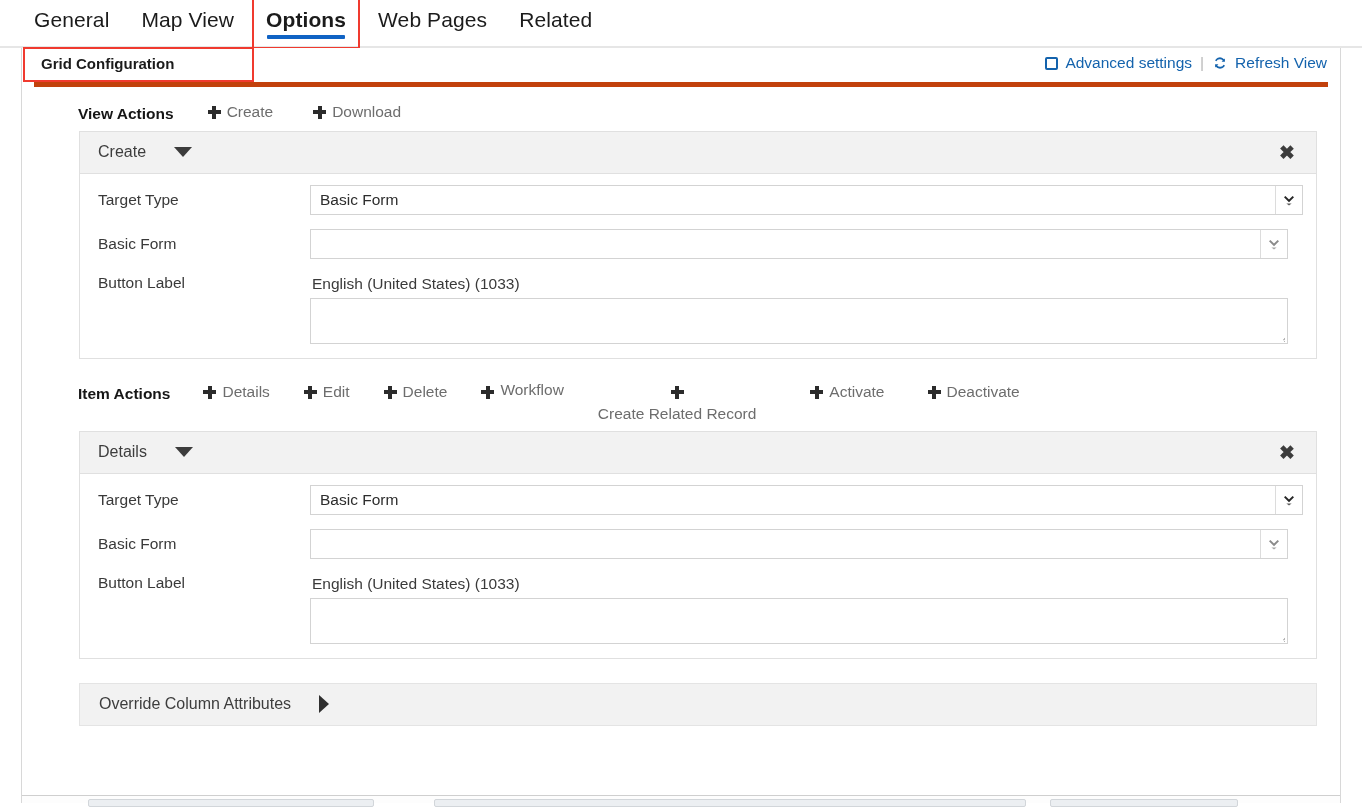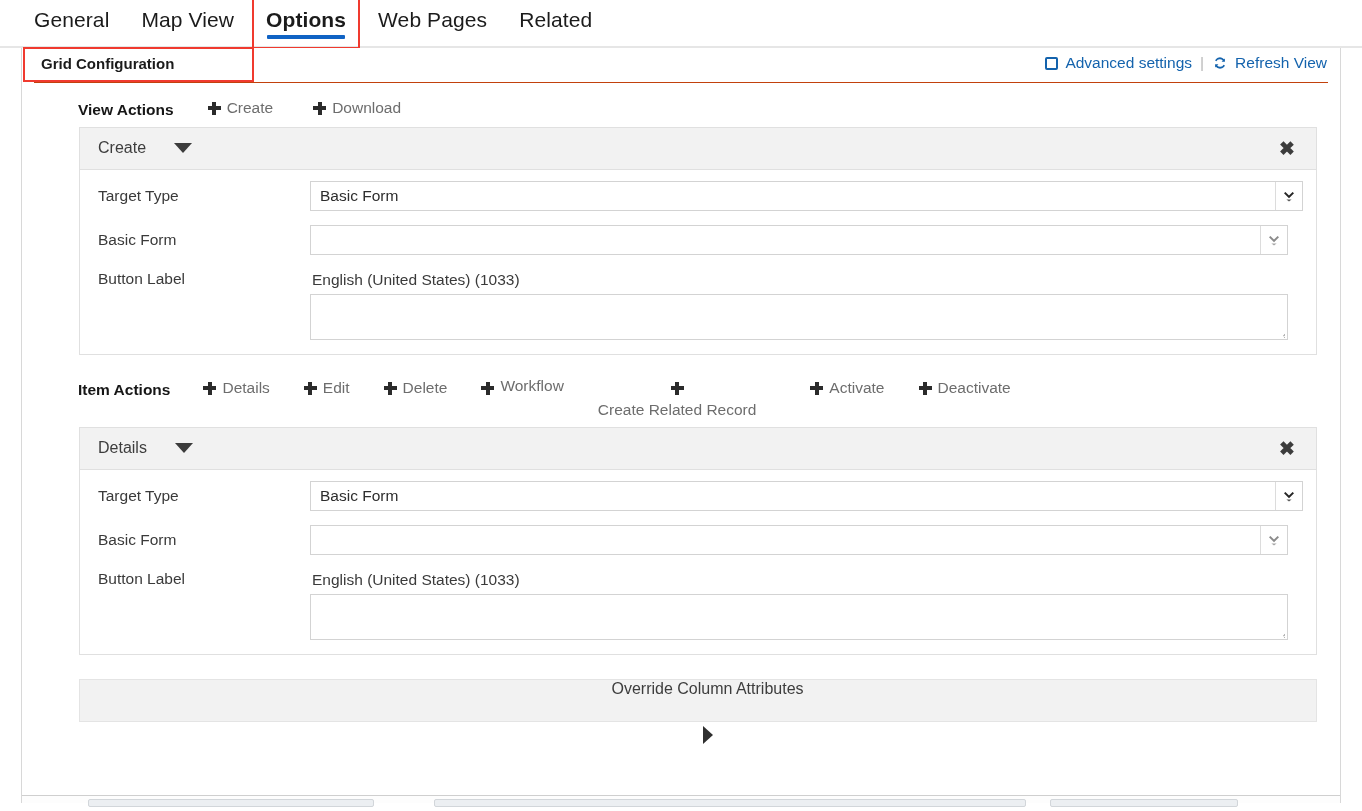--- a/index.html
+++ b/index.html
@@ -101,21 +101,21 @@
     display: inline-block;
     flex: none;
   }
   .ico-refresh { width: 16px; height: 16px; display: inline-block; flex: none; }
 
   
   .content {
     position: relative;
     margin: 4px 12px 0 12px;
     padding: 16px 0 0 0;
-    border-top: 1px solid #c2410c;
+    border-top: 5px solid #c2410c;
     height: 719px;
   }
 
   
   .actions-row {
     display: flex;
     align-items: baseline;
     gap: 0;
     padding: 0 0 8px 44px;
   }
@@ -266,21 +266,20 @@
   .collapsed-bar {
     margin: 24px 11px 0 45px;
     height: 43px;
     background: #f2f2f2;
     border: 1px solid #e4e4e4;
     display: flex;
     align-items: center;
     gap: 28px;
     padding-left: 19px;
     cursor: pointer;
-    flex-direction: column;
   }
   .collapsed-bar .t { font-size: 16px; color: #3d3d3d; }
   .caret-right {
     width: 0; height: 0;
     border-top: 9px solid transparent;
     border-bottom: 9px solid transparent;
     border-left: 10px solid #2f2f2f;
   }
 
   
@@ -435,21 +434,21 @@
         <span>Delete</span>
       </span>
       <span class="add-btn" style="margin-right:34px;align-items:flex-end;">
         <span class="plus"></span>
         <span>Workflow</span>
       </span>
       <span class="add-btn" style="margin-right:54px;flex-direction:column;">
         <span class="plus"></span>
         <span>Create Related Record</span>
       </span>
-      <span class="add-btn" style="margin-right:34px;">
+      <span class="add-btn" style="margin-right:43px;">
         <span class="plus"></span>
         <span>Activate</span>
       </span>
       <span class="add-btn">
         <span class="plus"></span>
         <span>Deactivate</span>
       </span>
     </div>
 
     <div class="card">

